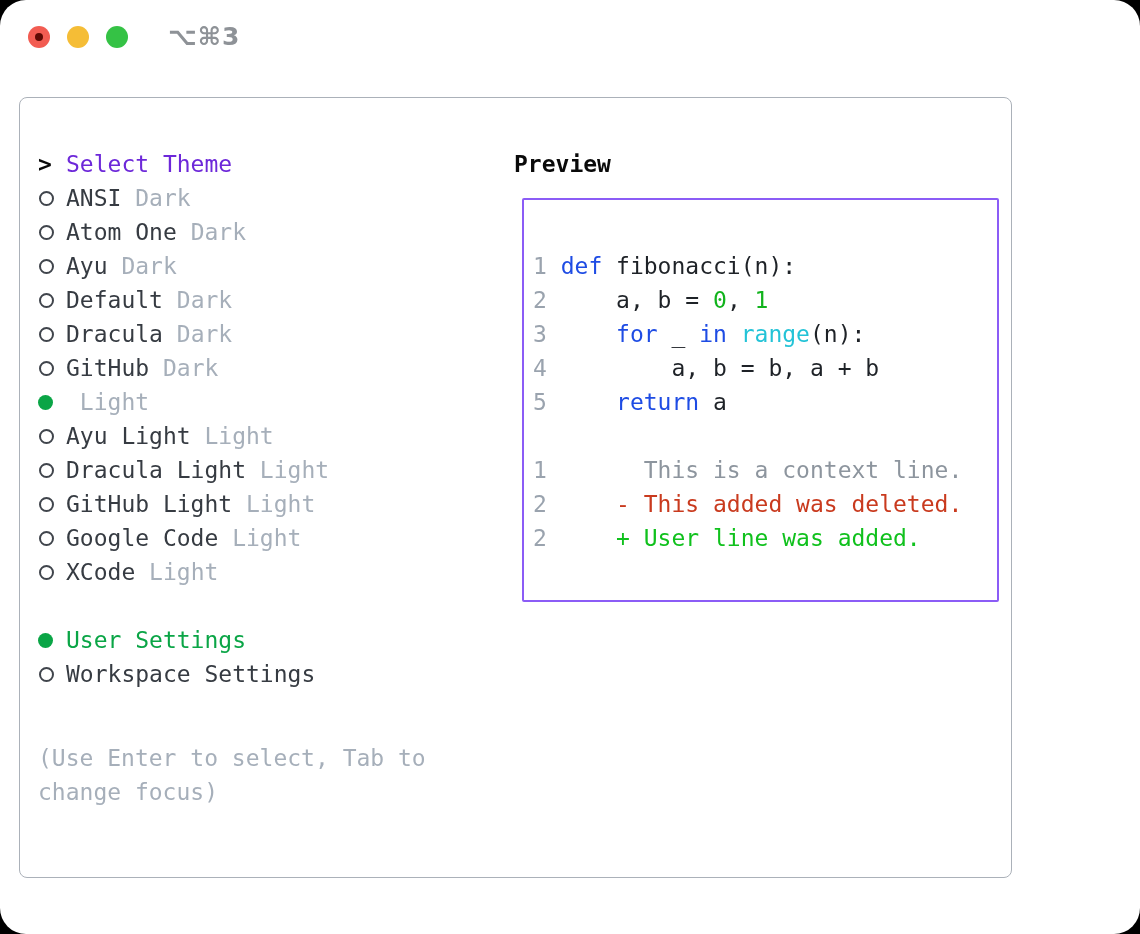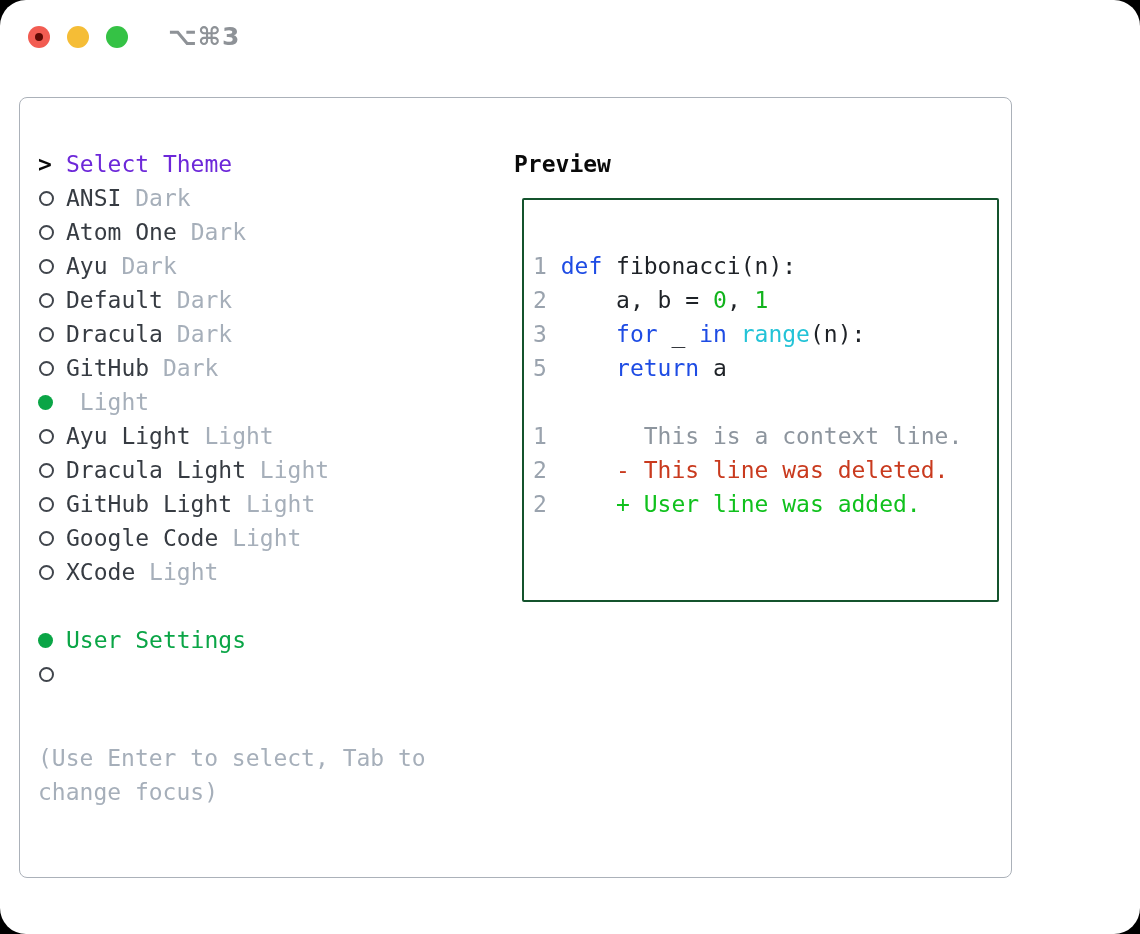--- a/index.html
+++ b/index.html
@@ -56,21 +56,21 @@
     margin-top:16px;width:440px;color:#a6afba;font-size:23px;line-height:34px;
   }
   
   .right-col{position:absolute;left:494px;top:49px;}
   .preview-title{
     height:34px;line-height:34px;font-size:23px;font-weight:bold;color:#0a0a0a;
   }
   .preview-box{
     margin-top:17px;margin-left:8px;
     width:477px;height:404px;box-sizing:border-box;
-    border:2px solid #14532d;border-radius:2px;
+    border:2px solid #8b5cf6;border-radius:2px;
     padding:49px 0 0 9px;overflow:hidden;
   }
   .pline{height:34px;line-height:34px;font-size:23px;white-space:pre;}
   .lnum{display:inline-block;width:2ch;color:#9aa3ae;}
   .c-fg{color:#1e2227;}
   .c-blue{color:#1e4ce4;}
   .c-cyan{color:#23c3d7;}
   .c-green{color:#12b31d;}
   .c-gray{color:#8d959e;}
   .c-red{color:#c93a1e;}
@@ -111,36 +111,37 @@
           <div class="row"><span class="marker"><span class="dot"></span></span><span class="name">GitHub Light</span><span class="variant"> Light</span></div>
           <div class="row"><span class="marker"><span class="dot"></span></span><span class="name">Google Code</span><span class="variant"> Light</span></div>
           <div class="row"><span class="marker"><span class="dot"></span></span><span class="name">XCode</span><span class="variant"> Light</span></div>
         </div>
 
       <div class="spacer"></div>
 
 
       <div id="apply-list">
           <div class="row selected"><span class="marker"><span class="dot filled"></span></span><span class="name">User Settings</span></div>
-          <div class="row"><span class="marker"><span class="dot"></span></span></div>
+          <div class="row"><span class="marker"><span class="dot"></span></span><span class="name">Workspace Settings</span></div>
         </div>
 
       <div class="spacer"></div>
 
       <div class="help">(Use Enter to select, Tab to change focus)</div>
     </div>
 
     <div class="right-col">
       <div class="preview-title">Preview</div>
       <div class="preview-box" id="preview-box">
           <div class="pline"><span class="lnum">1</span><span class="c-blue">def</span><span class="c-fg"> fibonacci(n):</span></div>
           <div class="pline"><span class="lnum">2</span><span class="c-fg">    a, b = </span><span class="c-green">0</span><span class="c-fg">, </span><span class="c-green">1</span></div>
           <div class="pline"><span class="lnum">3</span><span class="c-fg">    </span><span class="c-blue">for</span><span class="c-fg"> _ </span><span class="c-blue">in</span><span class="c-fg"> </span><span class="c-cyan">range</span><span class="c-fg">(n):</span></div>
+          <div class="pline"><span class="lnum">4</span><span class="c-fg">        a, b = b, a + b</span></div>
           <div class="pline"><span class="lnum">5</span><span class="c-fg">    </span><span class="c-blue">return</span><span class="c-fg"> a</span></div>
           <div class="pline"><span class="lnum"></span></div>
           <div class="pline"><span class="lnum">1</span><span class="c-gray">      This is a context line.</span></div>
-          <div class="pline"><span class="lnum">2</span><span class="c-red">    - This line was deleted.</span></div>
+          <div class="pline"><span class="lnum">2</span><span class="c-red">    - This added was deleted.</span></div>
           <div class="pline"><span class="lnum">2</span><span class="c-add">    + User line was added.</span></div>
         </div>
     </div>
 
   </div>
 </div>
 
 </body></html>

